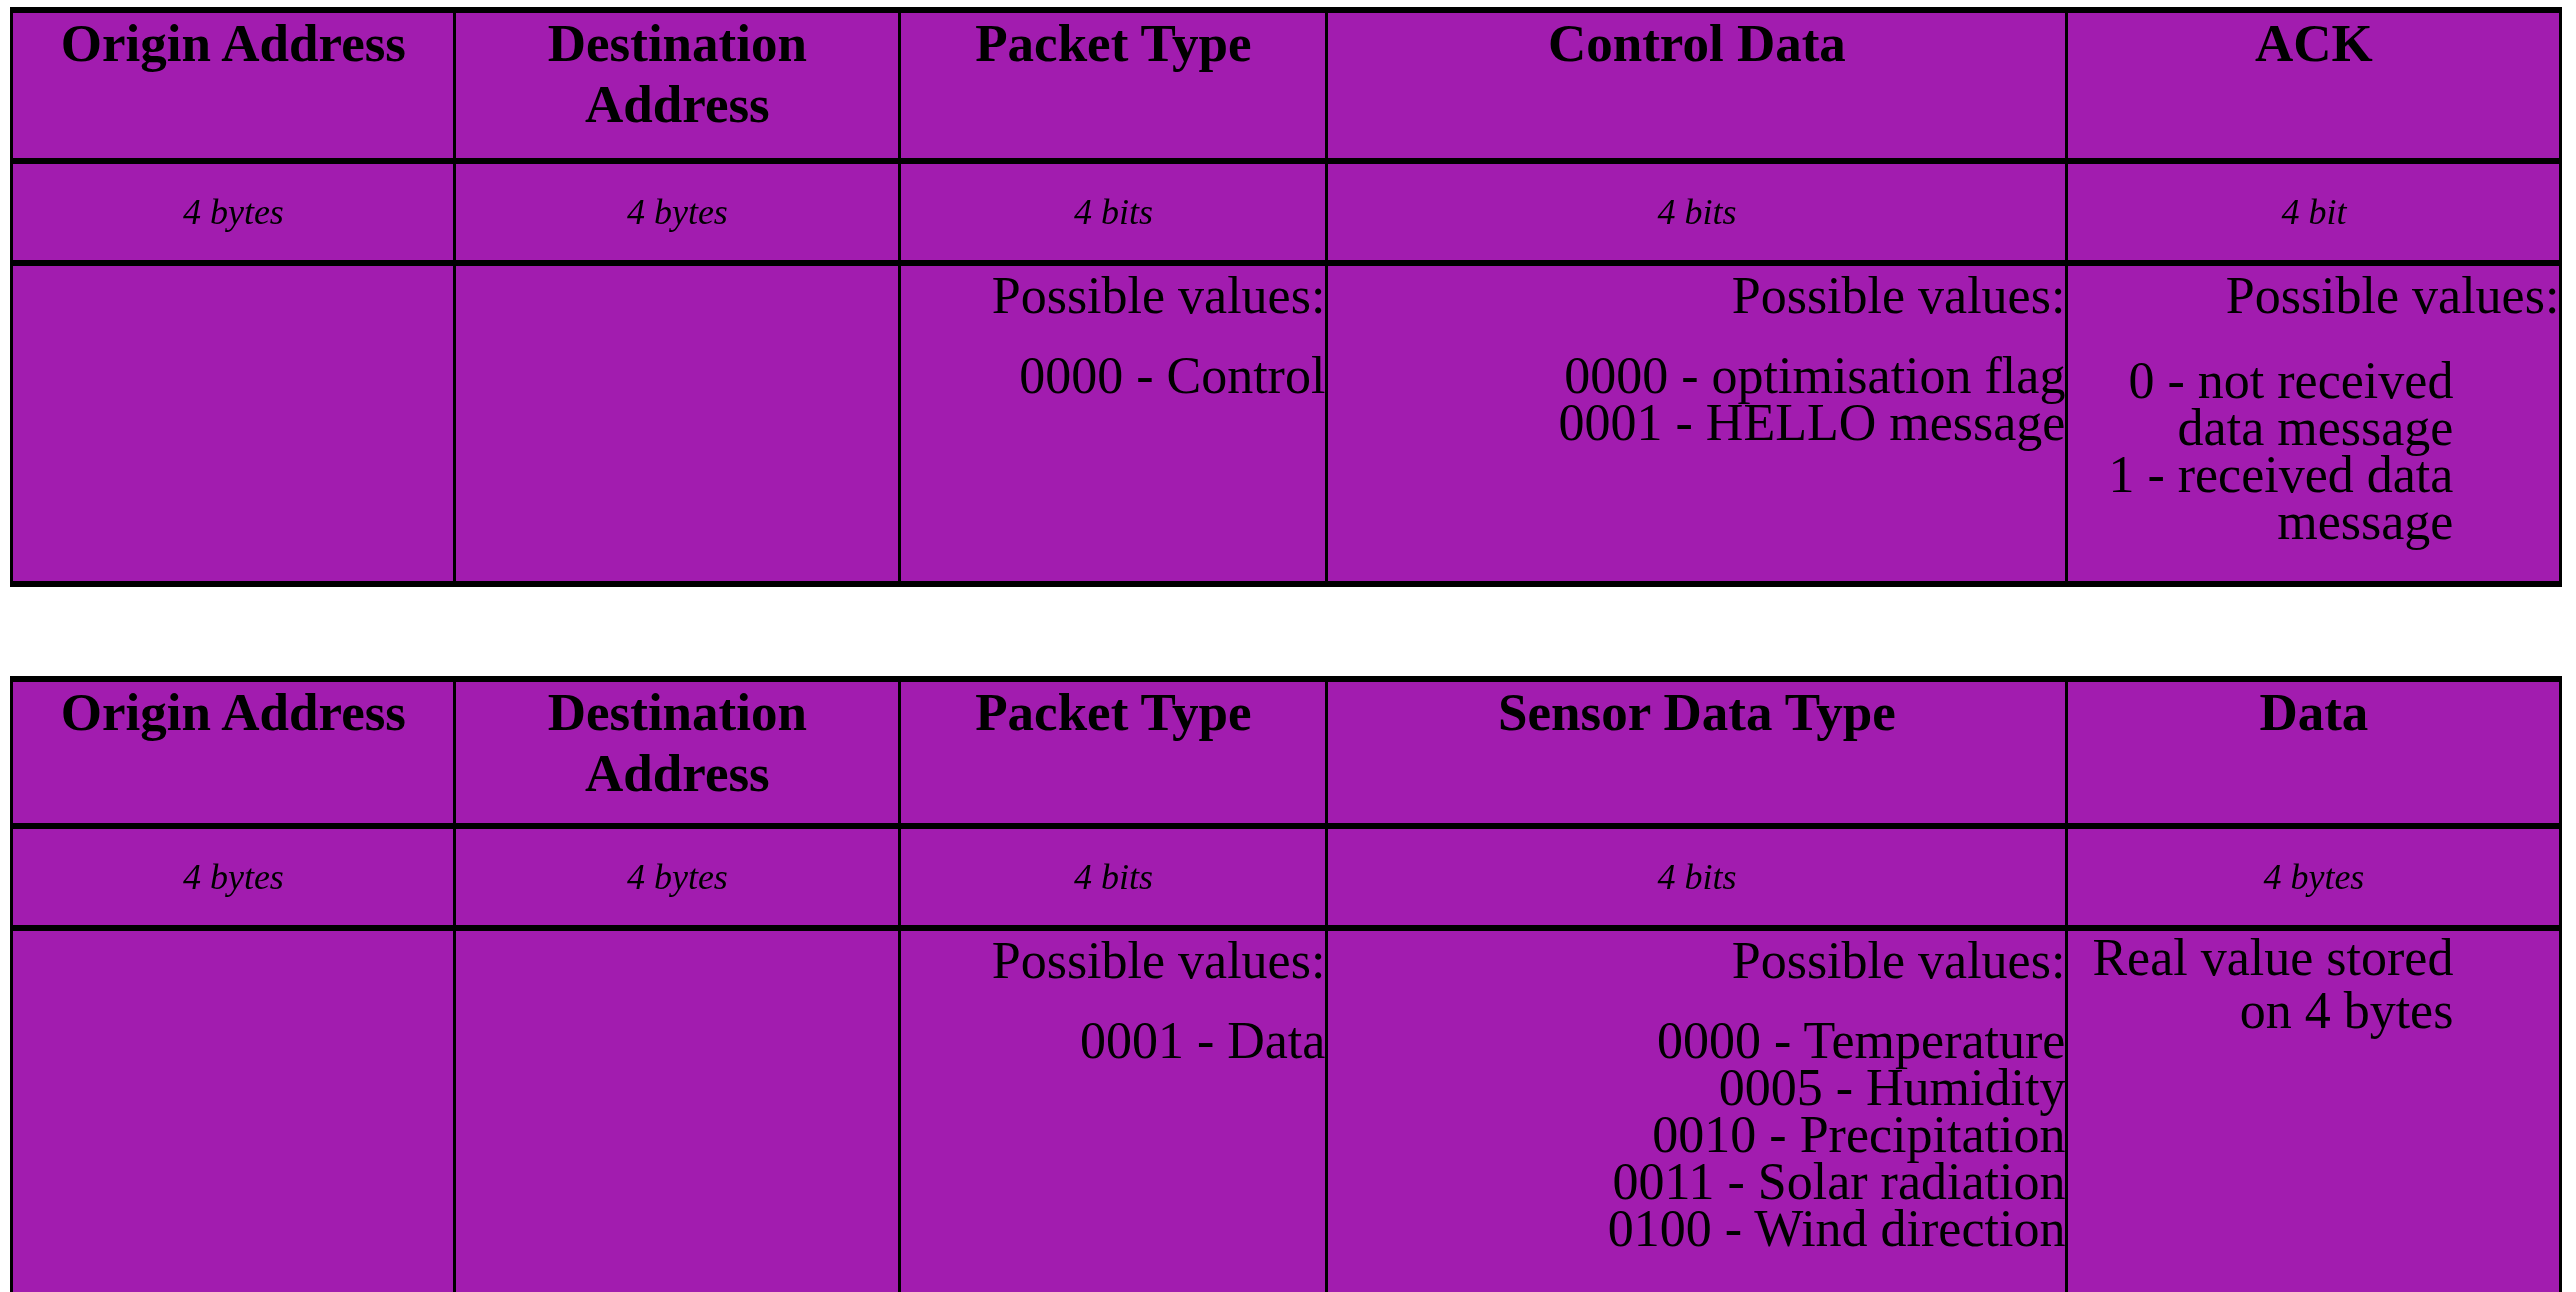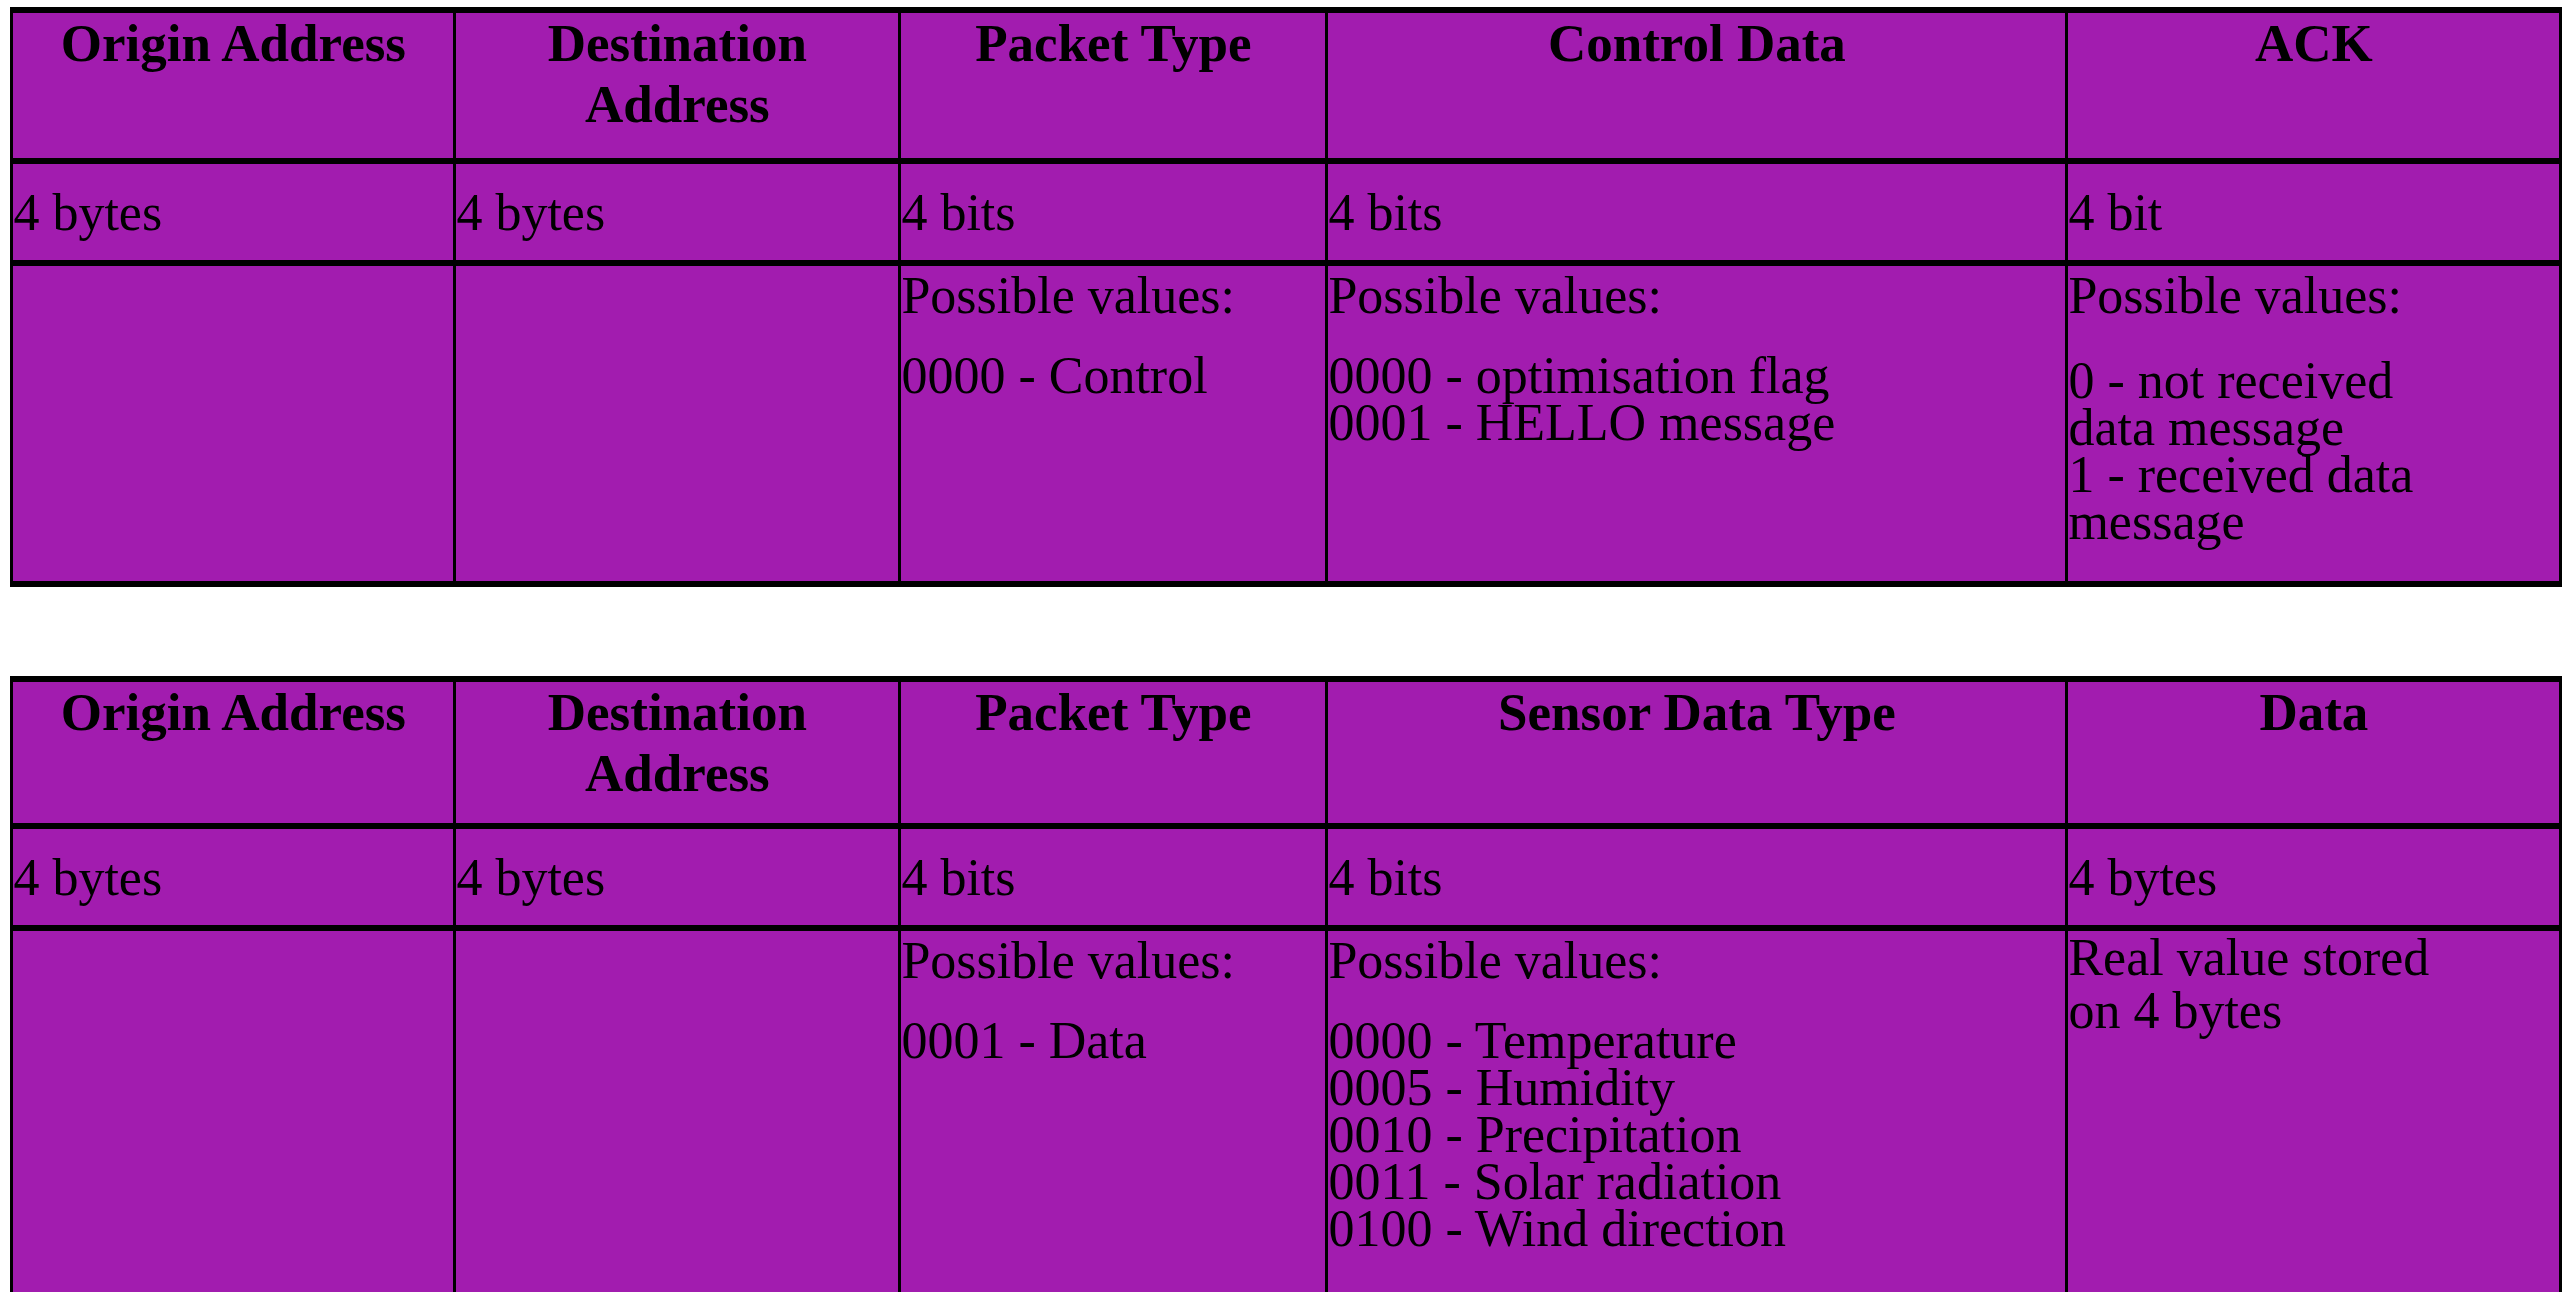--- a/index.html
+++ b/index.html
@@ -41,27 +41,28 @@
 
   th.col-header {
     font-size: 53px;
     font-weight: bold;
     line-height: 61px;
     text-align: center;
     vertical-align: top;
     padding: 12px 9px 0 9px;
   }
   td.size-cell {
-    font-size: 52px;
-    text-align: left;
+    font-size: 36px;
+    text-align: center;
     vertical-align: middle;
+    font-style: italic;
   }
   td.values-cell {
     font-size: 52px;
-    text-align: left;
+    text-align: right;
     vertical-align: top;
     padding: 19px 18px 0 21px;
   }
   .values-label {
     line-height: 59px;
     margin-bottom: 27px;
     white-space: nowrap;
   }
   .value-line {
     line-height: 47px;

